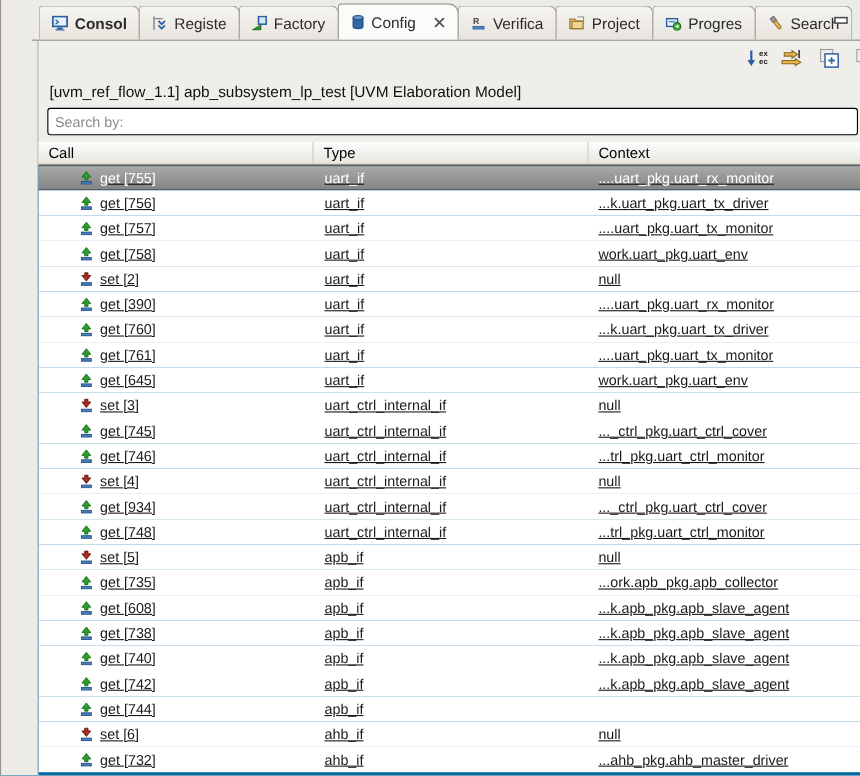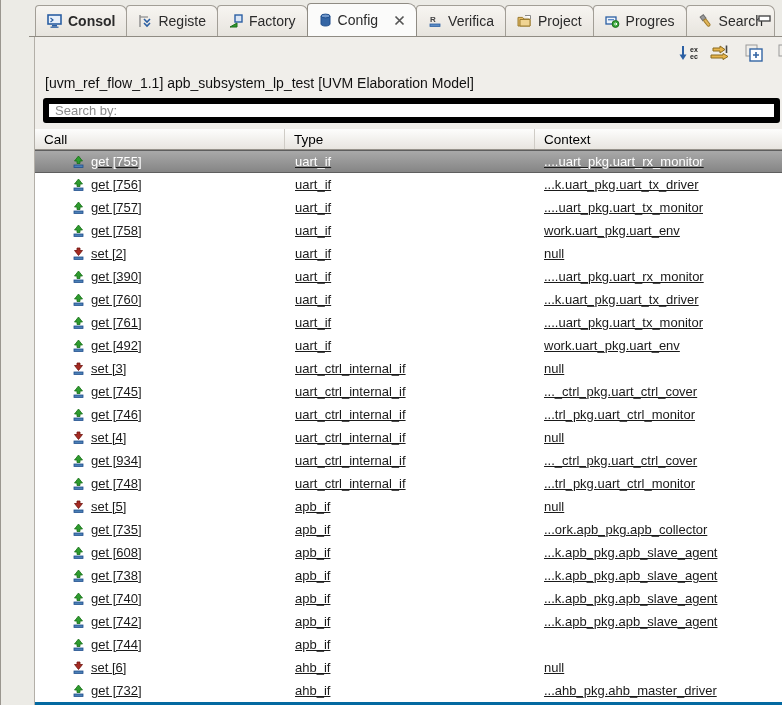--- a/index.html
+++ b/index.html
@@ -48,21 +48,21 @@
   .tbtn { width:24px; height:22px; display:flex; align-items:center; justify-content:center; border-radius:3px; }
   .execord { display:flex; align-items:center; }
   .execord .txt { font-size:7px; line-height:7px; font-weight:bold; color:#222; margin-left:1px; }
 
   
   .title-row { height:27px; padding:6px 0 0 10px; font-size:14px; color:#111; }
 
   
   .search-row { height:33px; display:flex; align-items:center; padding:2px 4px 6px 8px; }
   .search-input {
-    flex:1; height:25px; border:6px solid #000000; border-radius:3px;
+    flex:1; height:25px; border:1px solid #000000; border-radius:3px;
     background:#fff; font-family:"Liberation Sans",sans-serif;
     font-size:13px; padding:0 6px; color:#222; outline:none;
   }
   .search-input::placeholder { color:#8a8a8a; opacity:1; }
   .clear-btn { width:24px; height:24px; display:flex; align-items:center; justify-content:center; opacity:.45; margin-left:3px; }
 
   
   .table-wrap { flex:1; display:flex; min-height:0; }
   .table-main { flex:1; display:flex; flex-direction:column; min-width:0; }
   .thead {
@@ -374,21 +374,21 @@
               <div class="c-context">....uart_pkg.uart_tx_monitor</div>
             </div>
             <div class="row">
               <div class="c-call">
                 <span style="display: inline-flex;">
                   <svg width="13" height="13" viewBox="0 0 13 13">
                     <path d="M6.5 1 L10.5 6 H8 V8.5 H5 V6 H2.5 Z" fill="#2e9b2e" stroke="#166e16" stroke-width="0.8"></path>
                     <rect x="2" y="10" width="9" height="2.4" fill="#4a7fb5" stroke="#1e4d8c" stroke-width="0.8"></rect>
                   </svg>
                 </span>
-                <span>get [492]</span>
+                <span>get [645]</span>
               </div>
               <div class="c-type">uart_if</div>
               <div class="c-context">work.uart_pkg.uart_env</div>
             </div>
             <div class="row">
               <div class="c-call">
                 <span style="display: inline-flex;">
                   <svg width="13" height="13" viewBox="0 0 13 13">
                     <path d="M6.5 8.5 L2.5 3.5 H5 V1 H8 V3.5 H10.5 Z" fill="#a52a22" stroke="#6e120c" stroke-width="0.8"></path>
                     <rect x="2" y="10" width="9" height="2.4" fill="#4a7fb5" stroke="#1e4d8c" stroke-width="0.8"></rect>

